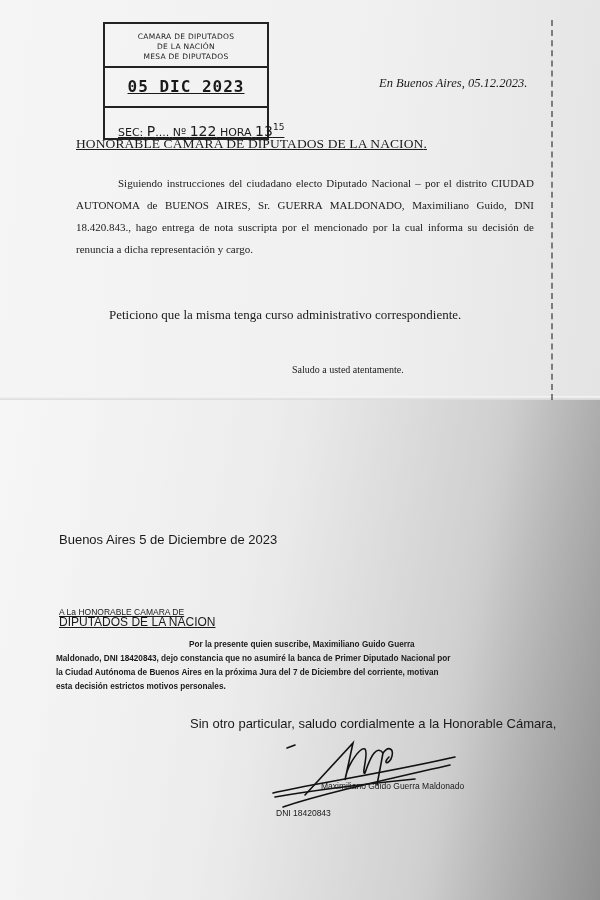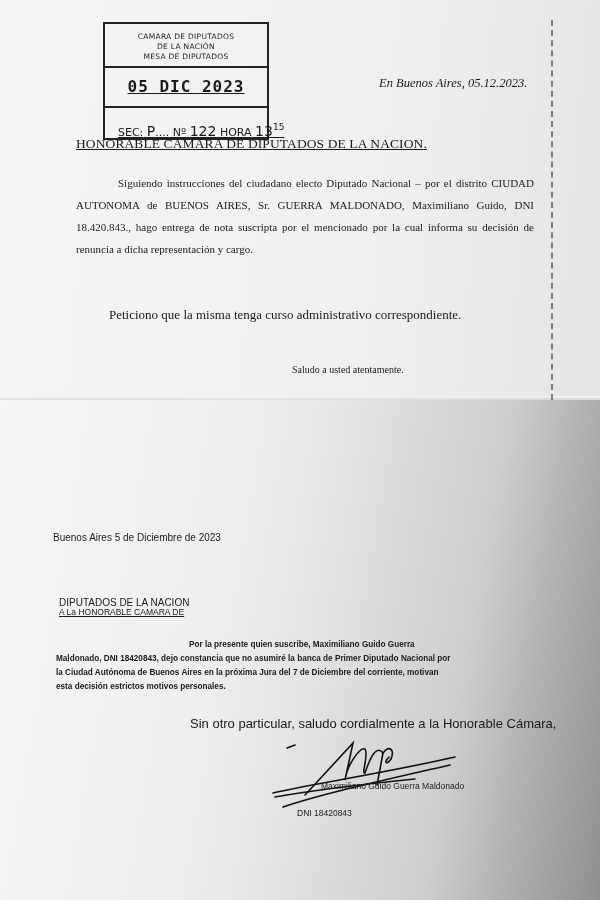--- a/index.html
+++ b/index.html
@@ -57,31 +57,31 @@
   }
   .para-1 .indent { display: inline-block; width: 42px; }
   .para-2 {
     position: absolute; left: 109px; top: 307px; font-size: 13px;
   }
   .closing-1 {
     position: absolute; left: 252px; top: 364px; font-size: 10px; margin-left: 40px;
   }
   
   .sans { font-family: "Liberation Sans", sans-serif; }
-  .date-bottom { position: absolute; left: 53px; top: 532px; font-size: 10px; }
+  .date-bottom { position: absolute; left: 59px; top: 532px; font-size: 13px; }
   .addr-1 { position: absolute; left: 59px; top: 607px; font-size: 8.5px; text-decoration: underline; }
-  .addr-2 { position: absolute; left: 59px; top: 597px; font-size: 10px; }
+  .addr-2 { position: absolute; left: 59px; top: 615px; font-size: 12px; text-decoration: underline; }
   .body-2 {
     position: absolute; left: 56px; top: 638px; width: 400px; font-size: 8.2px; line-height: 14px; font-weight: bold;
   }
   .body-2 .indent { display: inline-block; width: 133px; }
   .closing-2 { position: absolute; left: 190px; top: 716px; font-size: 13px; }
   .signature { position: absolute; left: 265px; top: 735px; width: 200px; height: 80px; }
   .sig-name { position: absolute; left: 291px; top: 781px; font-size: 8.5px; margin-left: 30px; }
-  .sig-dni { position: absolute; left: 297px; top: 808px; font-size: 8.5px; }
+  .sig-dni { position: absolute; left: 276px; top: 808px; font-size: 8.5px; }
 </style>
 </head>
 <body>
 
 <div class="top-sheet"></div>
 <div class="bottom-shade"></div>
 <div class="fold"></div>
 <div class="perforation"></div>
 
 <div class="stamp">

